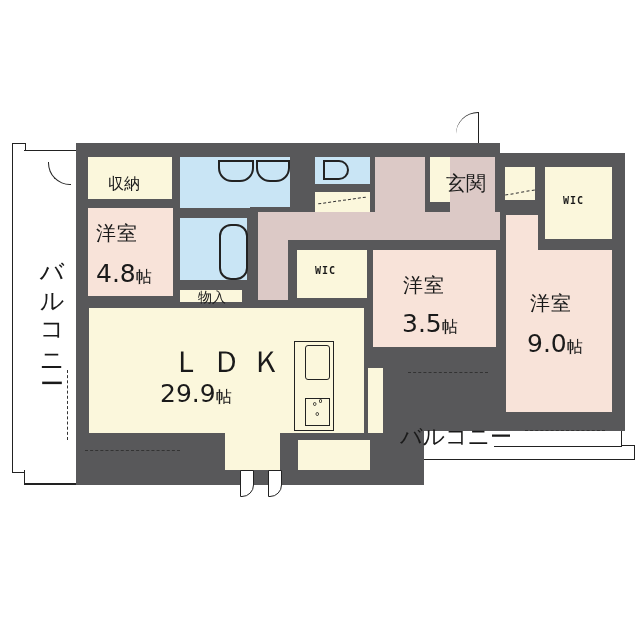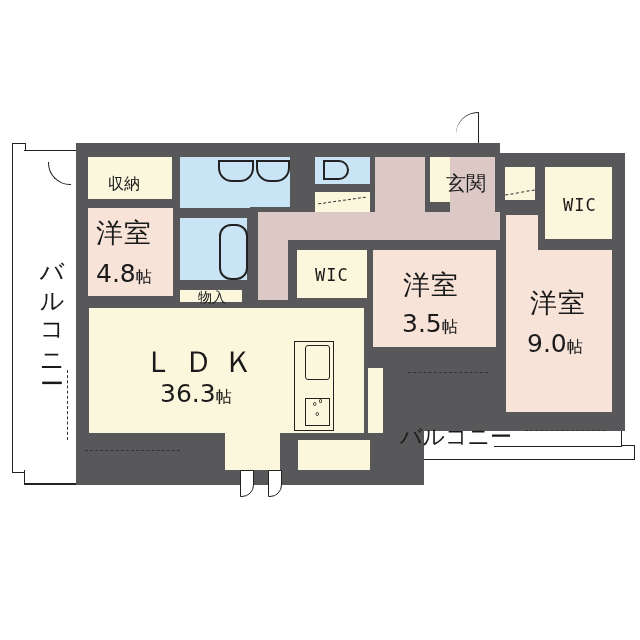--- a/index.html
+++ b/index.html
@@ -5,24 +5,24 @@
   html,body{margin:0;padding:0;background:#fff;}
   body{width:640px;height:640px;position:relative;overflow:hidden;font-family:"DejaVu Sans",sans-serif;}
   .abs{position:absolute;box-sizing:border-box;}
   .wall{background:#58585a;}
   .outline{border:1.5px solid #222;background:#fff;}
   .room-pink{background:#f8e3d9;}
   .room-cream{background:#fbf7dc;}
   .room-blue{background:#c9e5f5;}
   .room-hall{background:#dcc9c6;}
   .label{position:absolute;color:#1a1a1a;text-align:center;white-space:nowrap;}
-  .big{font-size:27px;line-height:30px;letter-spacing:1px;}
+  .big{font-size:20px;line-height:30px;letter-spacing:1px;}
   .num{font-size:25px;line-height:28px;}
   .num small{font-size:16px;}
-  .small{font-size:17px;font-family:"DejaVu Sans Mono",monospace;letter-spacing:1px;}
+  .small{font-size:10px;font-family:"DejaVu Sans Mono",monospace;letter-spacing:1px;font-weight:bold;}
   .tiny{font-size:14px;}
   .vert{writing-mode:vertical-rl;font-size:24px;letter-spacing:4px;}
   .door{position:absolute;border:1.5px solid #222;background:#fff;}
   .dash{position:absolute;border-top:1.5px dashed #333;}
   .fixture{position:absolute;border:2px solid #222;background:#c9e5f5;}
 </style>
 </head>
 <body>
 
 <div class="abs outline" style="left:12px;top:143px;width:14px;height:330px;"></div>
@@ -95,17 +95,17 @@
 
 <div class="label small" style="left:563px;top:195px;">WIC</div>
 <div class="label small" style="left:315px;top:265px;">WIC</div>
 
 <div class="label big" style="left:403px;top:270px;">洋室</div>
 <div class="label num" style="left:402px;top:310px;"><span>3.5</span><small>帖</small></div>
 
 <div class="label big" style="left:530px;top:288px;">洋室</div>
 <div class="label num" style="left:527px;top:330px;"><span>9.0</span><small>帖</small></div>
 
-<div class="label" style="left:144px;top:342px;font-size:30px;letter-spacing:10px;">ＬＤＫ</div>
-<div class="label num" style="left:160px;top:380px;"><span>36.3</span><small>帖</small></div>
+<div class="label" style="left:172px;top:342px;font-size:30px;letter-spacing:10px;">ＬＤＫ</div>
+<div class="label num" style="left:160px;top:380px;"><span>29.9</span><small>帖</small></div>
 
 <div class="label vert" style="left:36px;top:245px;">バルコニー</div>
 <div class="label" style="left:400px;top:422px;font-size:22px;">バルコニー</div>
 
 </body></html>

